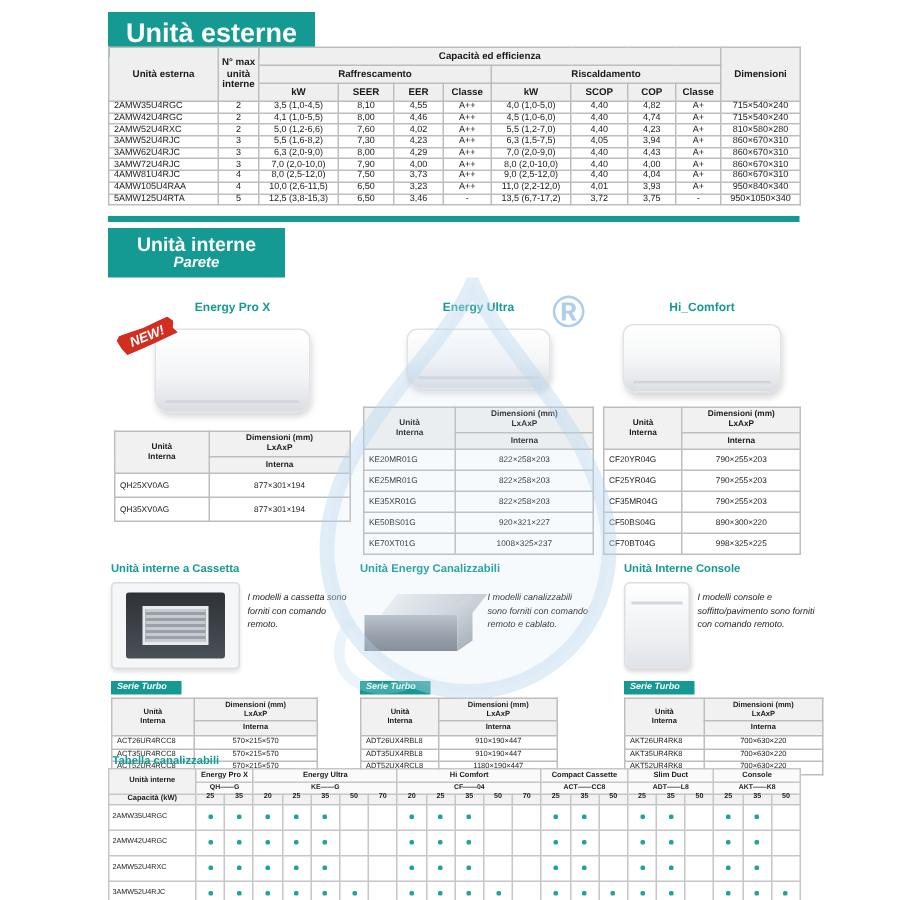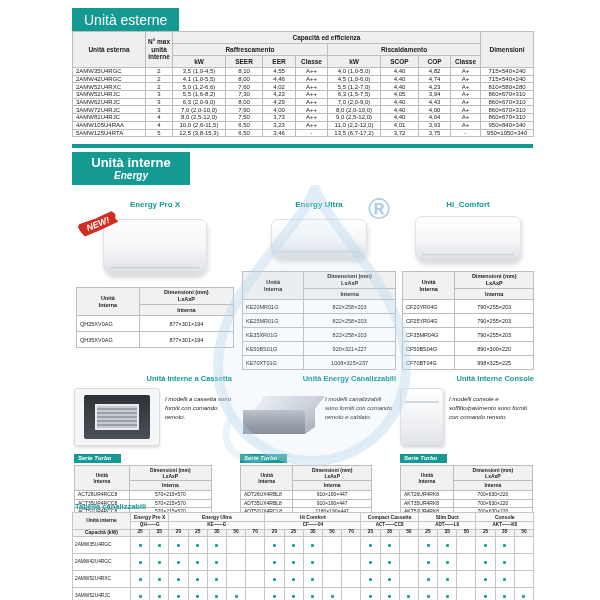--- a/index.html
+++ b/index.html
@@ -1,21 +1,21 @@
 <!DOCTYPE html>
 <html><head>
 <meta charset="utf-8">
 <style>
   html,body{margin:0;padding:0;background:#fff;}
   #page{position:relative;width:600px;height:600px;background:#ffffff;overflow:hidden;
         font-family:"Liberation Sans",sans-serif;color:#1a1a1a;}
 
   
   .teal-box{position:absolute;background:#149a93;color:#fff;}
-  #outdoor-title{left:72px;top:8px;padding:4px 12px 5px;font-size:14px;font-weight:normal;}
+  #outdoor-title{left:72px;top:8px;padding:4px 12px 5px;font-size:18px;font-weight:bold;}
   #indoor-title-box{left:72px;top:152px;width:118px;padding:3px 0 4px;text-align:center;}
   #indoor-title-box .l1{font-size:13px;font-weight:bold;}
   #indoor-title-box .l2{font-size:10px;font-style:italic;font-weight:600;}
   #teal-bar{position:absolute;left:72px;top:144px;width:461px;height:4px;background:#149a93;}
 
   
   #outdoor-table{position:absolute;left:72px;top:31px;width:461px;border-collapse:collapse;table-layout:fixed;}
   #outdoor-table th,#outdoor-table td{border:1px solid #bdbdbd;}
   #outdoor-table thead tr{height:12px;}
   #outdoor-table th{background:#efefef;font-size:6.5px;font-weight:bold;padding:0 1px;line-height:1.15;}
@@ -49,22 +49,22 @@
   .dim-table .sub-th{height:8px;}
   .dim-table td{font-size:5.5px;text-align:center;height:13px;background:#fff;padding:0 1px;}
   .dim-table td.model{text-align:left;padding-left:3px;}
   .dim-table .c-unit{width:40%;}
   .card-0 .dim-table td{height:15px;}
 
   
   .bsec{position:absolute;top:374px;}
   .bsec-0{left:74px;width:158px;}
   .bsec-1{left:240px;width:156px;}
-  .bsec-2{left:400px;width:134px;}
-  .bsec-title{color:#149a93;font-weight:bold;font-size:7.5px;text-align:right;margin-bottom:5px;}
+  .bsec-2{left:416px;width:134px;}
+  .bsec-title{color:#149a93;font-weight:bold;font-size:7.5px;text-align:left;margin-bottom:5px;}
   .bsec-body{display:flex;gap:5px;height:58px;}
   .note{font-style:italic;font-size:6px;line-height:1.5;color:#222;padding-top:7px;}
   .serie-label{display:inline-block;background:#149a93;color:#fff;font-size:6px;font-weight:bold;
                font-style:italic;padding:1px 10px 2px 4px;margin:3px 0 0;}
   .bsec .dim-table{margin-top:1px;}
   .bsec .dim-table th{font-size:5px;padding:0.5px;}
   .bsec .dim-table td{font-size:5px;height:7.5px;line-height:1;}
   .bsec-0 .dim-table{width:138px;}
   .bsec-1 .dim-table{width:132px;}
   .bsec-2 .dim-table{width:133px;}
@@ -265,21 +265,21 @@
           <td>-</td>
           <td>950×1050×340</td>
         </tr>
       </tbody>
   </table>
 
   <div id="teal-bar"></div>
 
   <div class="teal-box" id="indoor-title-box">
     <div class="l1">Unità interne</div>
-    <div class="l2">Energy</div>
+    <div class="l2">Parete</div>
   </div>
 
   <div id="wall-cards">
       <div class="card card-0">
         <div class="card-title">Energy Pro X</div>
         <div class="img-zone iz-tall">
           <div class="new-badge">NEW!</div>
           <div class="img-wall wall-tall"></div>
         </div>
         <table class="dim-table">

